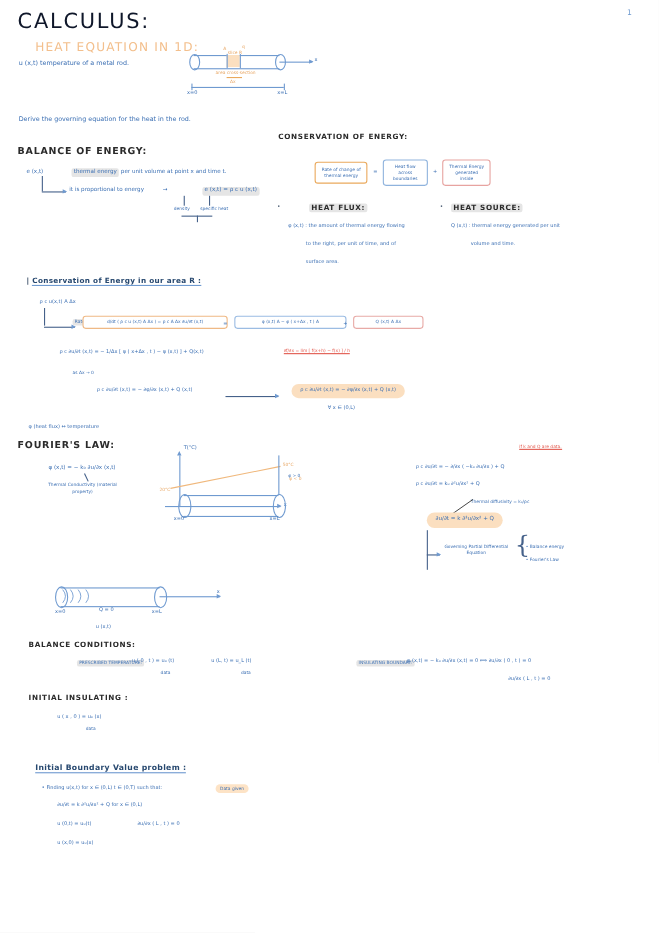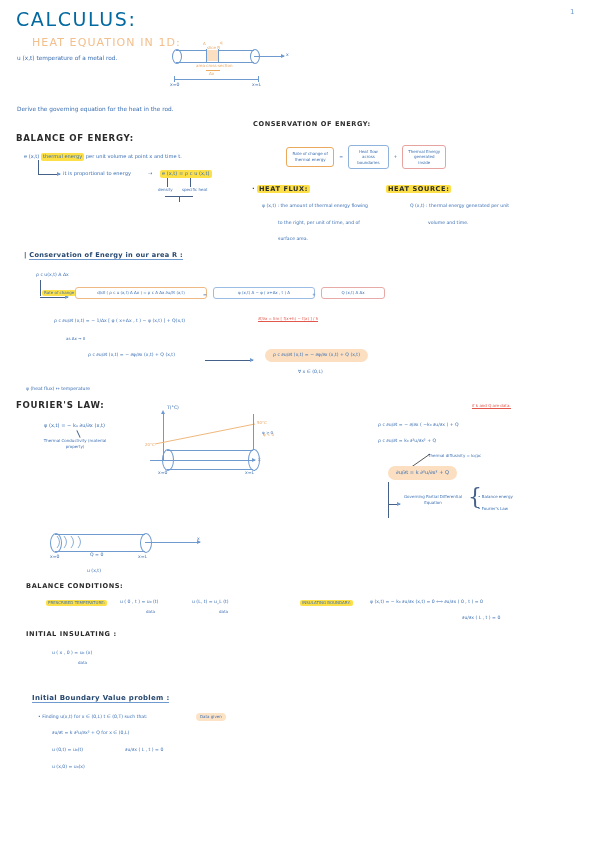--- a/index.html
+++ b/index.html
@@ -7,21 +7,21 @@
     position:relative;
     width:599px;height:848px;
     background:#ffffff;
     overflow:hidden;
     font-family:"DejaVu Sans", sans-serif;
     color:#3a6fb5;
   }
   .abs{position:absolute;}
   .title1{
     font-family:"DejaVu Sans", sans-serif;
-    color:#0369a1;
+    color:#0f172a;
     font-size:19px;
     letter-spacing:1.6px;
     font-weight:400;
   }
   .title2{
     font-family:"DejaVu Sans", sans-serif;
     color:#f3bf8c;
     font-size:11px;
     letter-spacing:1.1px;
   }
@@ -47,21 +47,21 @@
   }
   .t5{font-size:4.6px;color:#3b6fb3;line-height:1.5;}
   .t55{font-size:5.1px;color:#3b6fb3;line-height:1.5;}
   .t6{font-size:5.8px;color:#3b6fb3;line-height:1.5;}
   .t4{font-size:4.0px;color:#3b6fb3;line-height:1.4;}
   .red{color:#e2574c;}
   .orangetxt{color:#e8a765;}
   .dark{color:#243a55;}
   
   .hl{
-    background:#fde047;border-radius:2px;padding:0 2px;display:inline-block;
+    background:#e5e5e5;border-radius:2px;padding:0 2px;display:inline-block;margin-left:24px;
   }
   .hl-o{
     background:#fde3c6;border-radius:6px;padding:1px 4px;display:inline-block;
   }
   .boxo{
     border:1px solid #eaa95c;border-radius:3px;background:#fff;
     padding:3px 4px;text-align:center;
   }
   .boxb{
     border:1px solid #8fb3dd;border-radius:3px;background:#fff;

